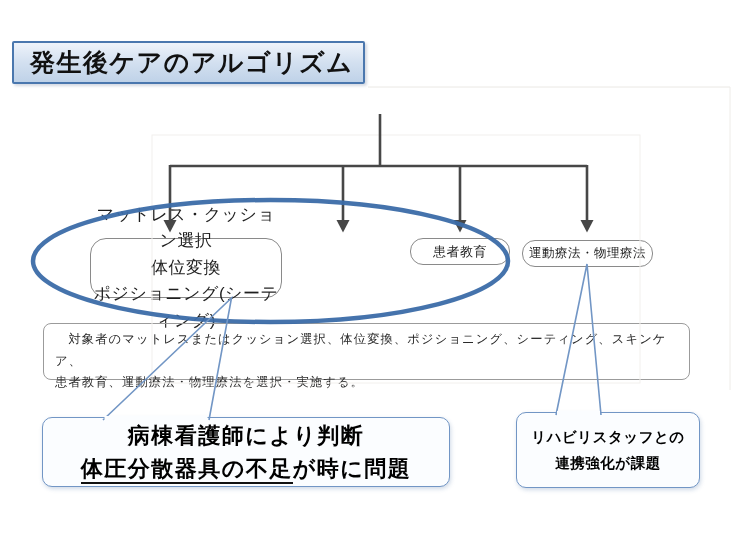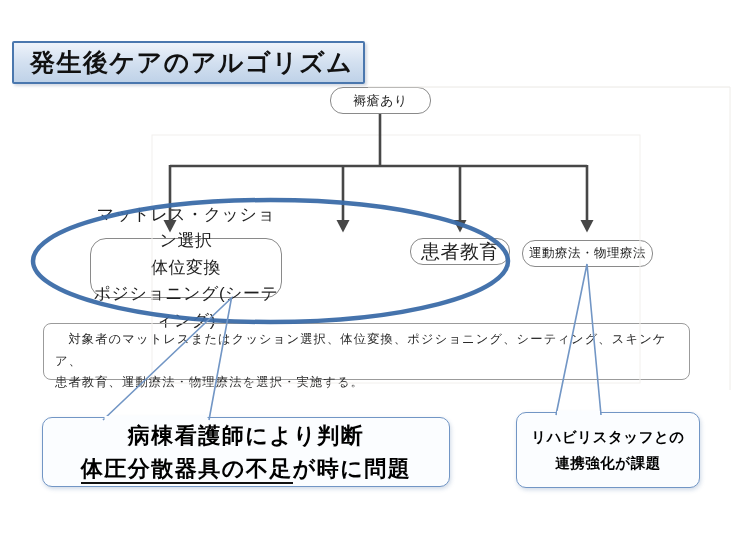--- a/index.html
+++ b/index.html
@@ -19,21 +19,21 @@
   }
   
   .node{
     position:absolute;border:1.3px solid #8a8a8a;background:transparent;
     display:flex;align-items:center;justify-content:center;text-align:center;
     box-sizing:border-box;color:#1e1e1e;letter-spacing:0.5px;
   }
   .node-root{left:330px;top:87px;width:101px;height:27px;border-radius:13px;font-size:13px;}
   .node-mattress{left:90px;top:238px;width:192px;height:60px;border-radius:16px;font-size:17px;line-height:1.55;}
   .node-skincare{left:288px;top:238px;width:110px;height:27px;border-radius:13px;font-size:13px;}
-  .node-patient{left:410px;top:238px;width:100px;height:27px;border-radius:13px;font-size:19px;}
+  .node-patient{left:410px;top:238px;width:100px;height:27px;border-radius:13px;font-size:13px;}
   .node-exercise{left:522px;top:240px;width:131px;height:27px;border-radius:13px;font-size:12.5px;}
   
   .summary{
     position:absolute;left:43px;top:323px;width:647px;height:57px;
     border:1.3px solid #9b9b9b;border-radius:8px;box-sizing:border-box;
     padding:5px 11px;font-size:12.3px;letter-spacing:1.1px;line-height:1.75;color:#2a2a2a;
   }
   
   .callout{
     position:absolute;border:1.6px solid #7296c5;border-radius:10px;background:#fbfdff;
@@ -47,21 +47,20 @@
   
   .overlay{position:absolute;left:0;top:0;width:740px;height:555px;pointer-events:none;}
 </style>
 </head>
 <body>
 
 <div class="stage">
 
   <div class="title-box">発生後ケアのアルゴリズム</div>
 
-  <div class="node node-root">褥瘡あり</div>
   <div class="node node-mattress pre">マットレス・クッション選択
 体位変換
 ポジショニング(シーティング)</div>
   <div class="node node-patient">患者教育</div>
   <div class="node node-exercise">運動療法・物理療法</div>
 
   <div class="summary pre">　対象者のマットレスまたはクッション選択、体位変換、ポジショニング、シーティング、スキンケア、
 患者教育、運動療法・物理療法を選択・実施する。</div>
 
   <div class="callout callout-rehab pre">リハビリスタッフとの

